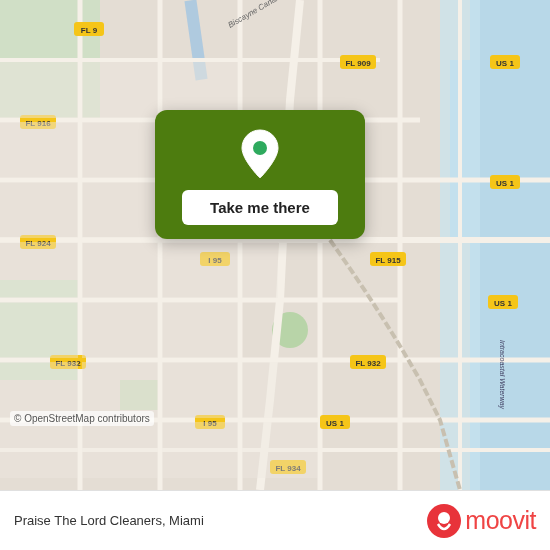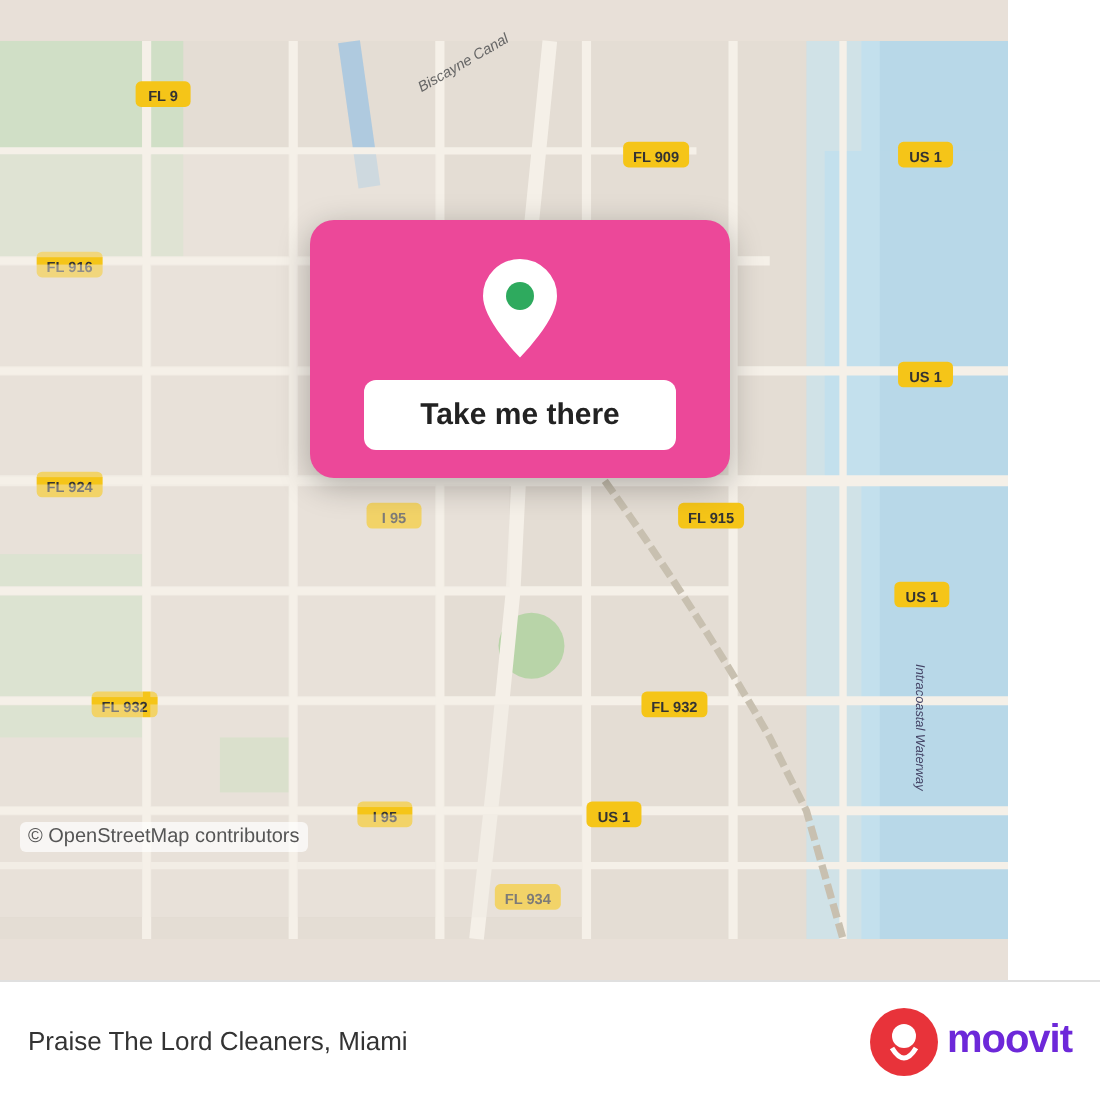--- a/index.html
+++ b/index.html
@@ -5,40 +5,40 @@
     * { margin: 0; padding: 0; box-sizing: border-box; }
     body {
       width: 550px;
       height: 550px;
       overflow: hidden;
       font-family: Arial, sans-serif;
       position: relative;
     }
 
     #map-container {
-      width: 504px;
+      width: 550px;
       height: 490px;
       position: relative;
       overflow: hidden;
       background-color: #e8e0d8;
     }
 
     
     #map-svg {
       width: 100%;
       height: 100%;
     }
 
     
     #popup-card {
       position: absolute;
       top: 110px;
       left: 155px;
       width: 210px;
-      background: #ec4899;
+      background: #4d7c0f;
       border-radius: 12px;
       display: flex;
       flex-direction: column;
       align-items: center;
       padding: 18px 20px 14px 20px;
       box-shadow: 0 4px 16px rgba(0,0,0,0.28);
     }
 
     #pin-icon-wrap {
       width: 52px;
@@ -78,23 +78,23 @@
       align-items: center;
       gap: 4px;
     }
 
     #moovit-icon {
       width: 34px;
       height: 34px;
     }
 
     #moovit-text {
-      font-size: 20px;
-      font-weight: 700;
-      color: #6d28d9;
+      font-size: 25px;
+      font-weight: 400;
+      color: #ef4444;
       letter-spacing: -0.5px;
     }
 
     #bottom-text {
       font-size: 13px;
       color: #333;
     }
 
     #copyright {
       position: absolute;

